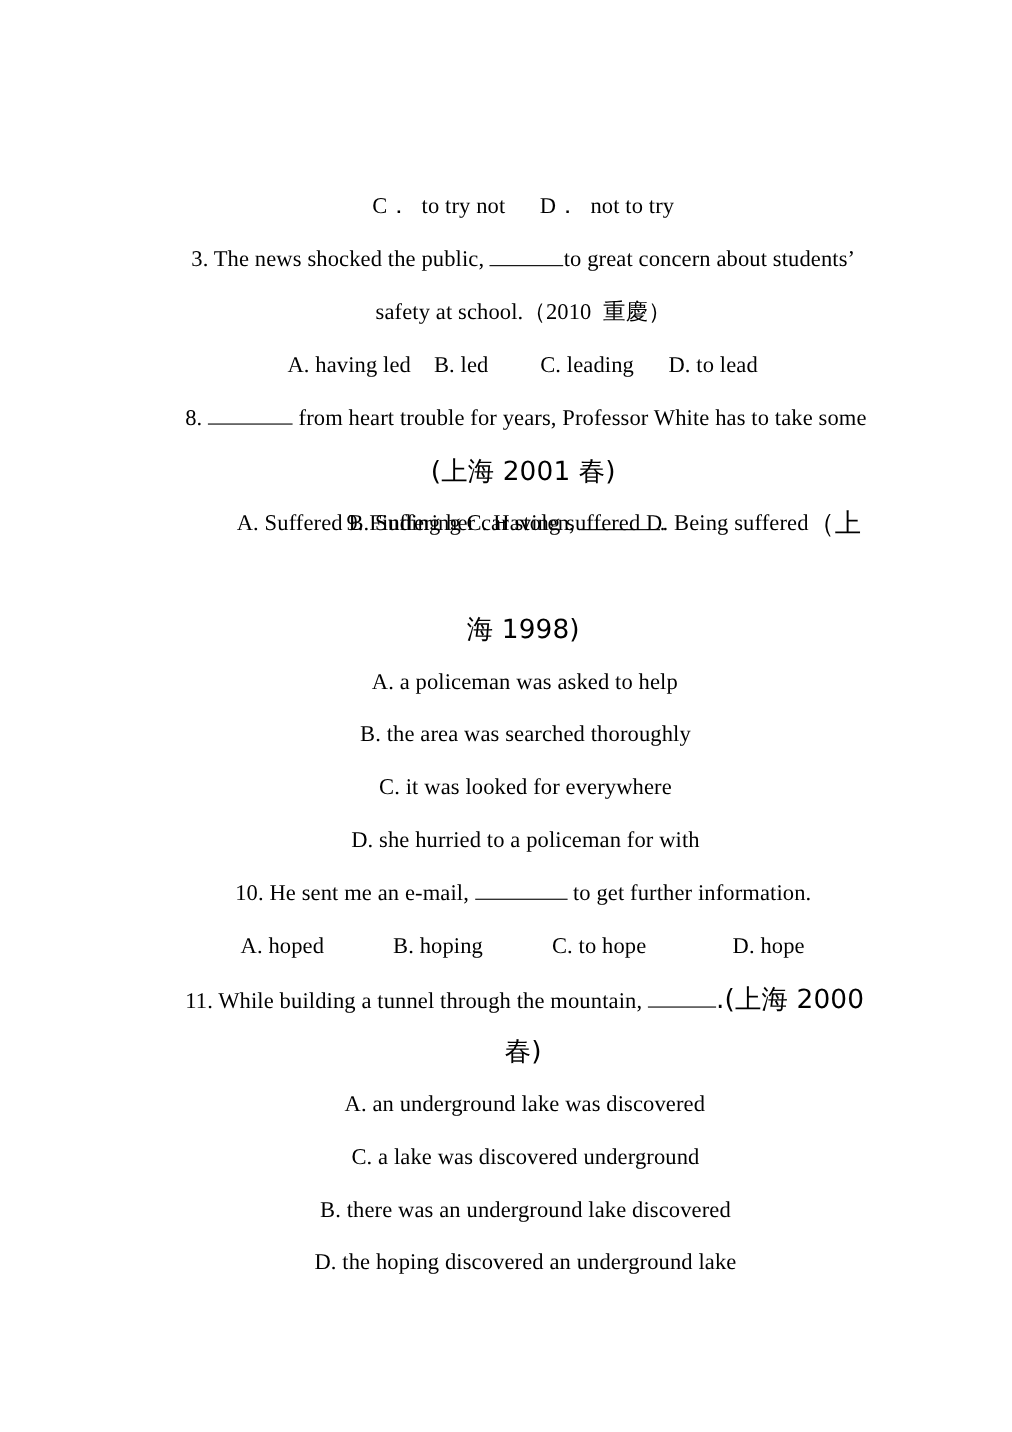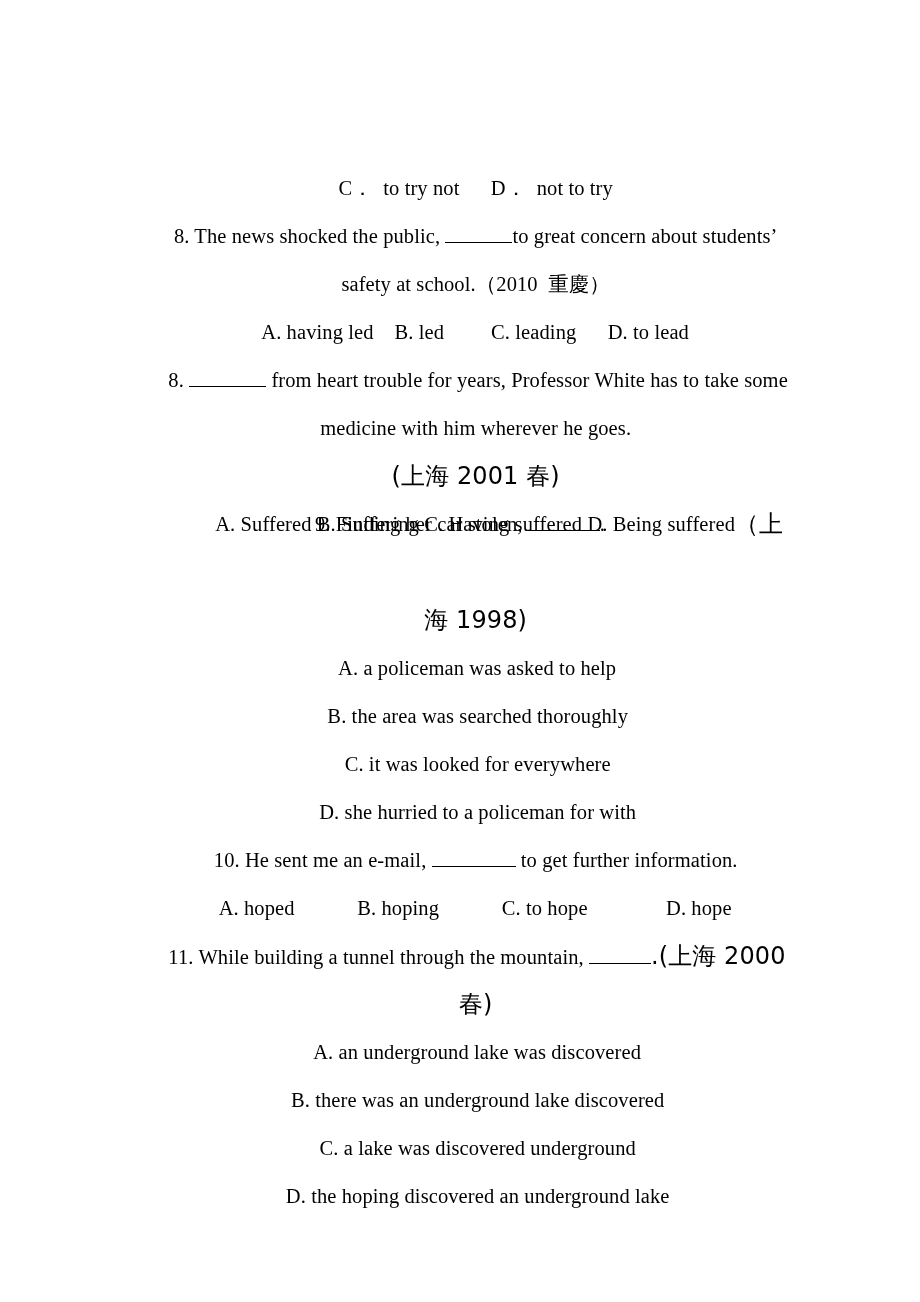--- a/index.html
+++ b/index.html
@@ -88,38 +88,35 @@
 <body>
 
 <div class="page">
   <div class="content">
 
     <div class="line">
       <span>C．  to try not      D．  not to try</span>
     </div>
 
     <div class="line">
-      <span>8. The news shocked the public, </span><span class="blank w67"></span><span>to great concern about students’</span>
+      <span>3. The news shocked the public, </span><span class="blank w67"></span><span>to great concern about students’</span>
     </div>
 
     <div class="line">
       <span>safety at school.（2010  重慶）</span>
     </div>
 
     <div class="line">
       <span>A. having led    B. led         C. leading      D. to lead</span>
     </div>
 
     <div class="line">
       <span>8. </span><span class="blank w77"></span><span> from heart trouble for years, Professor White has to take some</span>
     </div>
 
-    <div class="line">
-      <span>medicine with him wherever he goes.</span>
-    </div>
 
     <div class="line">
       <span class="cjk">(上海 2001 春)</span>
     </div>
 
     <div class="line">
       <span>A. Suffered B. Suffering C. Having suffered D. Being suffered</span>
     </div>
 
     <div class="line split">
@@ -157,23 +154,23 @@
     </div>
 
     <div class="line">
       <span class="cjk">春)</span>
     </div>
 
     <div class="line opt-indent">
       <span>A. an underground lake was discovered</span>
     </div>
     <div class="line opt-indent">
-      <span>B. there was an underground lake discovered</span>
+      <span>C. a lake was discovered underground</span>
     </div>
     <div class="line opt-indent">
-      <span>C. a lake was discovered underground</span>
+      <span>B. there was an underground lake discovered</span>
     </div>
     <div class="line opt-indent">
       <span>D. the hoping discovered an underground lake</span>
     </div>
 
   </div>
 </div>
 
 </body></html>

